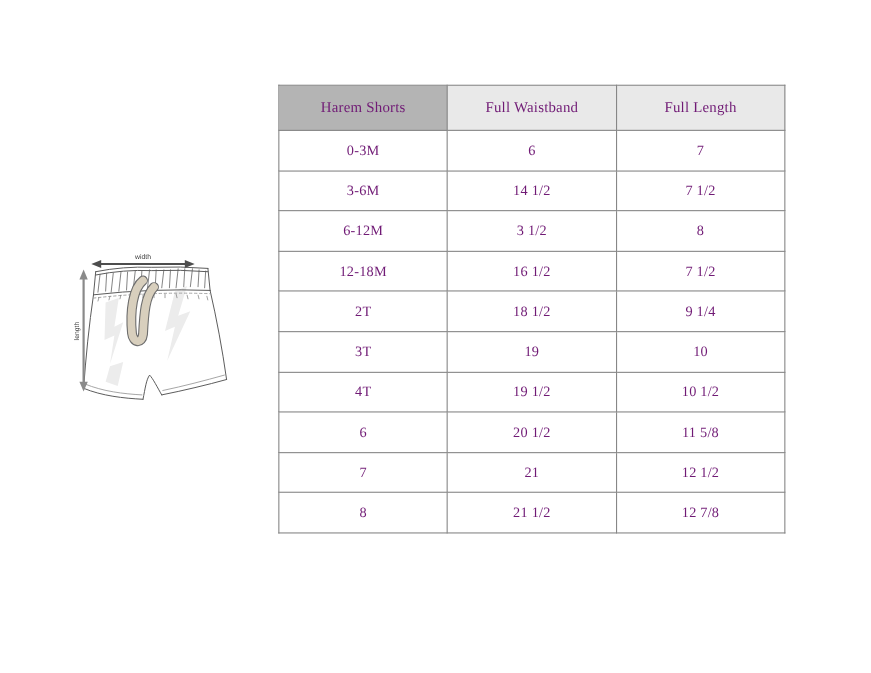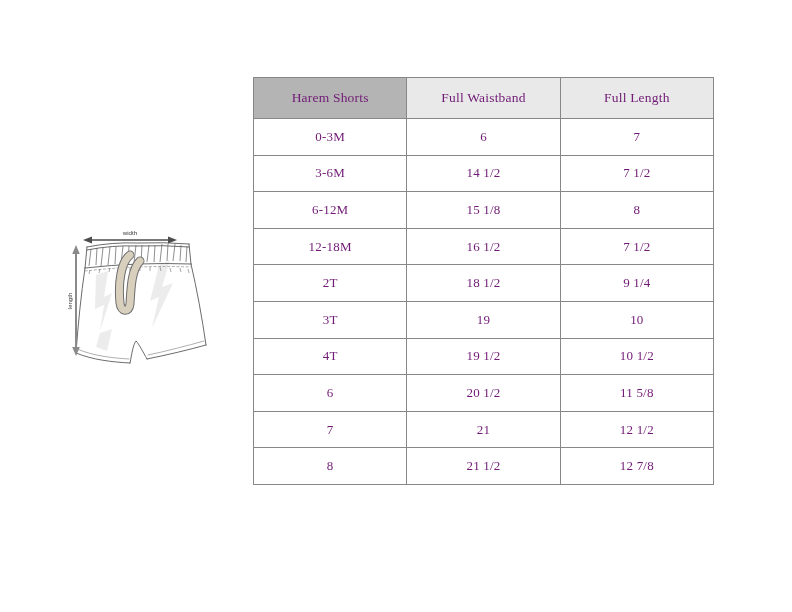--- a/index.html
+++ b/index.html
@@ -133,21 +133,21 @@
             <td>6</td>
             <td>7</td>
           </tr>
           <tr>
             <td>3-6M</td>
             <td>14 1/2</td>
             <td>7 1/2</td>
           </tr>
           <tr>
             <td>6-12M</td>
-            <td>15 1/8</td>
+            <td>3 1/2</td>
             <td>8</td>
           </tr>
           <tr>
             <td>12-18M</td>
             <td>16 1/2</td>
             <td>7 1/2</td>
           </tr>
           <tr>
             <td>2T</td>
             <td>18 1/2</td>

